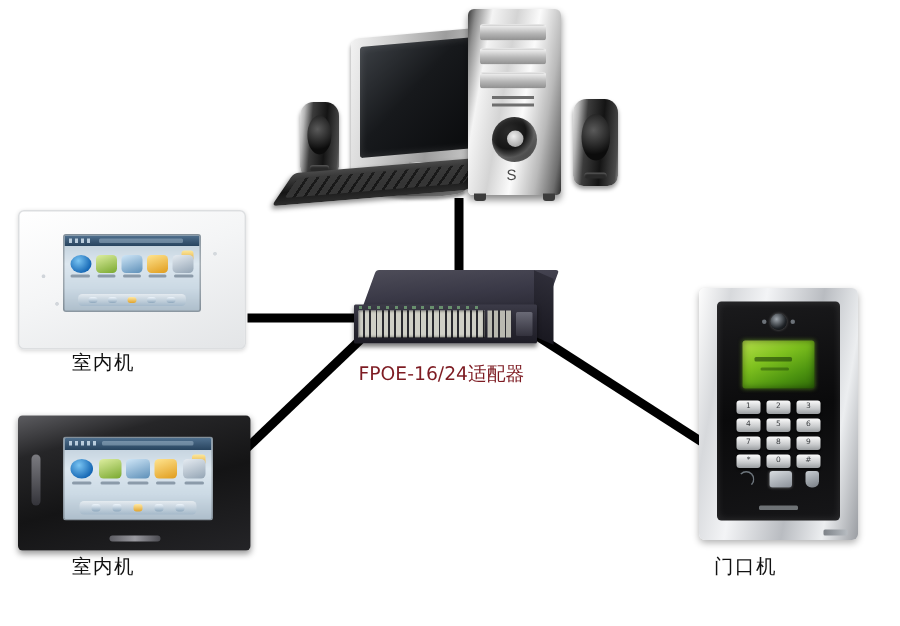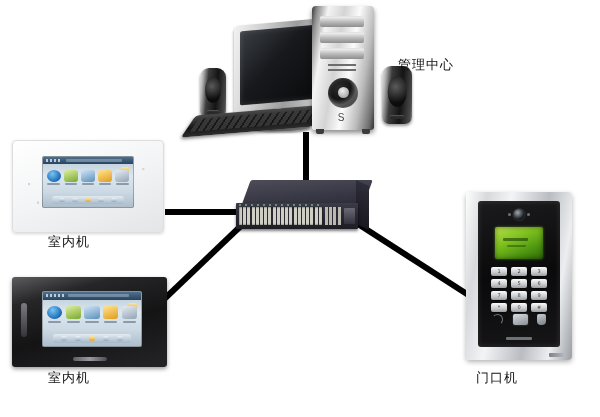--- a/index.html
+++ b/index.html
@@ -258,33 +258,33 @@
       <div class="foot fl"></div>
       <div class="foot fr"></div>
     </div>
 
     <div class="spk" id="spk-right">
       <div class="cone"></div>
       <div class="port"></div>
     </div>
   </div>
 
-  <div class="label" id="lbl-center">管理中心</div>
 
   <div class="node" id="switch">
     <div class="sw-top"></div>
     <div class="sw-side"></div>
     <div class="sw-face">
       <div class="led"></div>
       <div class="ports"></div>
       <div class="ports2"></div>
       <div class="mod"></div>
     </div>
   </div>
 
+  <div class="label accent" id="lbl-switch">FPOE-16/24适配器</div>
 
   <div class="node" id="indoor-white">
     <div class="iu-w-body">
       <div class="deco"></div>
       <div class="deco2"></div>
     </div>
     <div class="iu-w-screen">
       <div class="scr">
         <div class="titlebar">
           <div class="tb-dots"></div>

